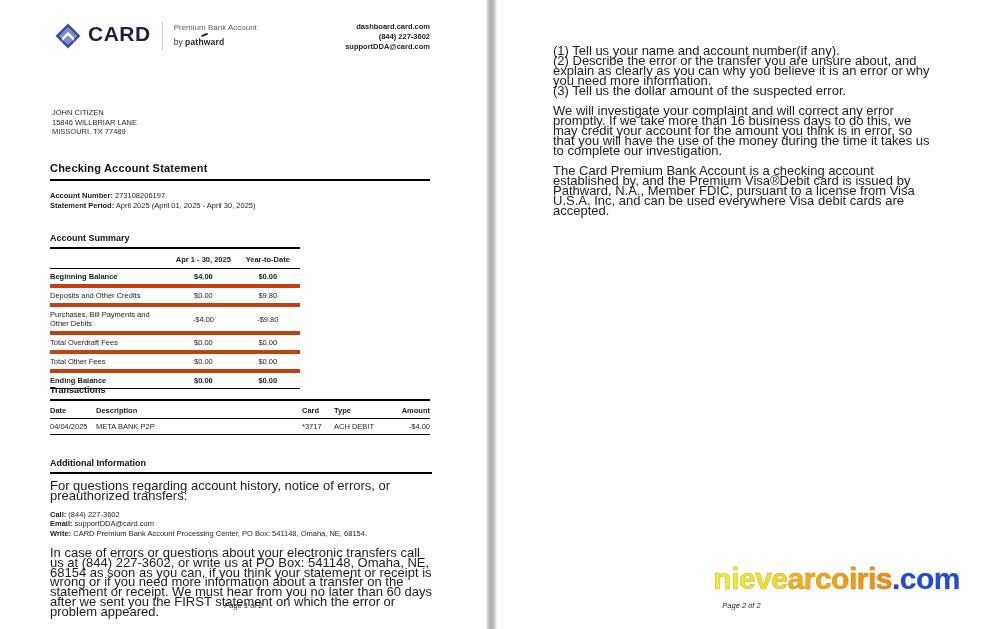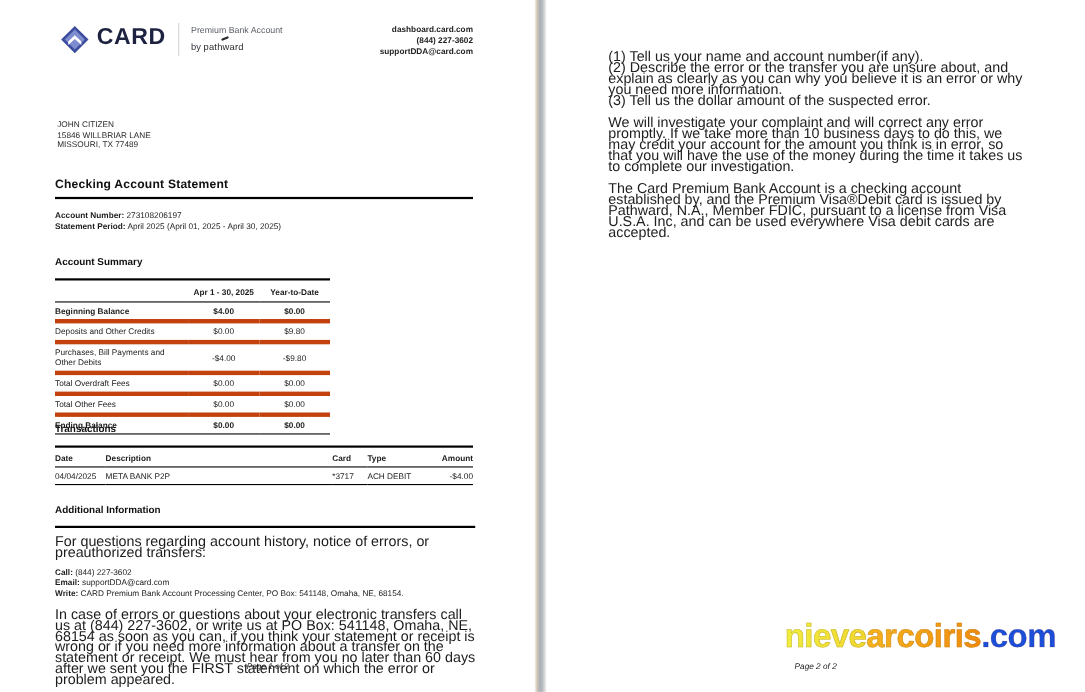--- a/index.html
+++ b/index.html
@@ -12,35 +12,35 @@
   .spine { position:absolute; top:0; left:486px; width:11px; height:629px;
     background:linear-gradient(90deg,#f7f5f2 0%,#cfc3b4 22%,#a9afb6 45%,#b7bcc1 65%,#e4e2df 88%,#fbfbfb 100%); }
 
   
   .brand { position:absolute; left:55px; top:21px; display:flex; align-items:flex-start; }
   .diamond { width:26px; height:26px; margin-top:2px; }
   .brand-name { font-size:21px; font-weight:bold; color:#1d2240; letter-spacing:.5px; margin-left:7px; line-height:26px; }
   .brand-sep { width:1px; height:30px; background:#d4d4d4; margin:0 11px; }
   .product-name { font-size:8px; color:#5a5f66; padding-top:2px; }
   .byline { font-size:8.5px; color:#33363c; margin-top:5px; position:relative; }
-  .byline b { font-weight:normal; color:#26292e; letter-spacing:.2px; }
+  .byline b { font-weight:bold; color:#26292e; letter-spacing:.2px; }
   .pathward-accent { position:absolute; top:-3px; left:27px; width:7px; height:1.6px; background:#26292e; transform:rotate(-22deg); border-radius:1px; }
   .contact { position:absolute; right:57px; top:22px; text-align:right; font-size:7.5px; line-height:10px; font-weight:bold; color:#232323; }
 
   
   .recipient { position:absolute; left:52px; top:108px; font-size:7.5px; line-height:9.6px; color:#2a2a2a; }
 
   
   .title-block { position:absolute; left:50px; top:162px; width:380px; }
   .doc-title { font-size:11px; font-weight:bold; color:#111; letter-spacing:.2px; padding-bottom:5px; border-bottom:2.5px solid #000; }
   .acct-lines { margin-top:10px; font-size:7.5px; line-height:10px; }
   .acct-lines b { font-weight:bold; }
 
   
-  .sect-head { font-size:9px; font-weight:bold; color:#111; padding-bottom:10px; border-bottom:2.5px solid #000; }
+  .sect-head { font-size:9px; font-weight:bold; color:#111; padding-bottom:4px; border-bottom:2.5px solid #000; }
 
   
   .summary { position:absolute; left:50px; top:233px; width:250px; }
   table { border-collapse:collapse; width:100%; font-size:7.5px; }
   .summary th { font-weight:bold; text-align:center; padding:6px 0 4px; border-bottom:1.8px solid #000; }
   .summary th.lbl { text-align:left; }
   .summary td { padding:3px 0; border-bottom:4px solid #c2410c; vertical-align:middle; }
   .summary td.lbl { text-align:left; width:124px; padding-right:6px; }
   .summary td.val { text-align:center; width:66px; }
   .summary tr.bold td { font-weight:bold; }
@@ -216,21 +216,21 @@
   <div class="spine"></div>
 
   <div class="page page2">
 
     <div class="p2-text">
       <div class="list" style="margin-bottom:10px;">
         <div>(1) Tell us your name and account number(if any).</div>
         <div>(2) Describe the error or the transfer you are unsure about, and explain as clearly as you can why you believe it is an error or why you need more information.</div>
         <div>(3) Tell us the dollar amount of the suspected  error.</div>
       </div>
-      <p>We will investigate your complaint and will correct any error promptly. If we take more than 10 business days to do this, we may credit your account for the amount you think is in error, so that you will have the use of the money during the time it takes us to complete our investigation.</p>
+      <p>We will investigate your complaint and will correct any error promptly. If we take more than 16 business days to do this, we may credit your account for the amount you think is in error, so that you will have the use of the money during the time it takes us to complete our investigation.</p>
       <p>The Card Premium Bank Account is a checking account established by, and the Premium Visa®Debit card is issued by Pathward, N.A., Member FDIC, pursuant to a license from Visa U.S.A. Inc, and can be used everywhere Visa debit cards are accepted.</p>
     </div>
 
     <div class="watermark">
       <span class="wm-1">nieve</span><span class="wm-2">arcoiris</span><span class="wm-3">.com</span>
     </div>
 
     <div class="footer">Page  2 of  2</div>
   </div>
 

